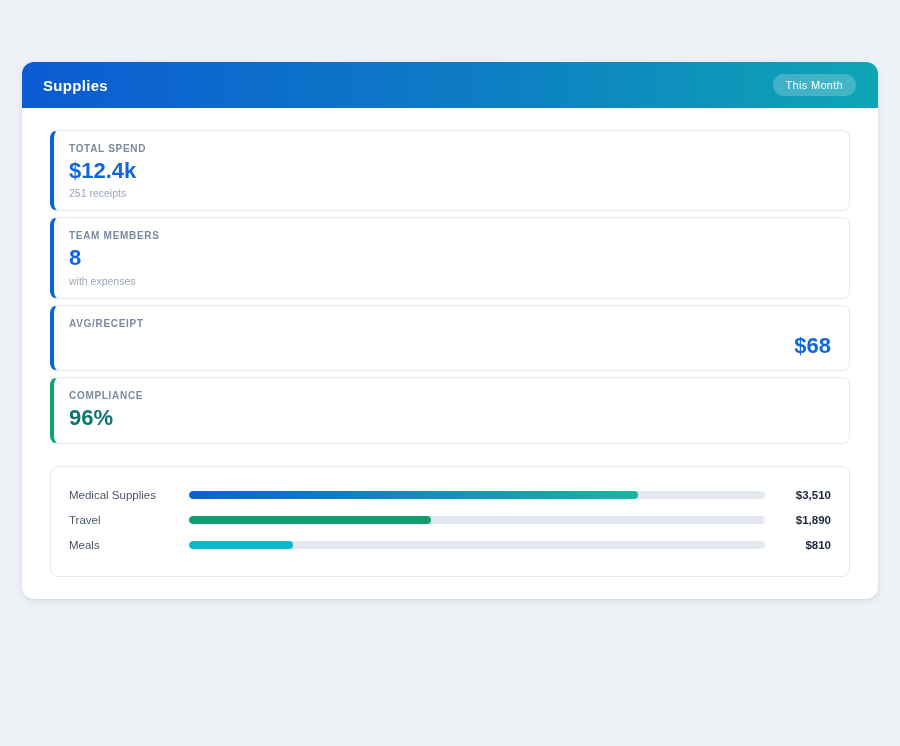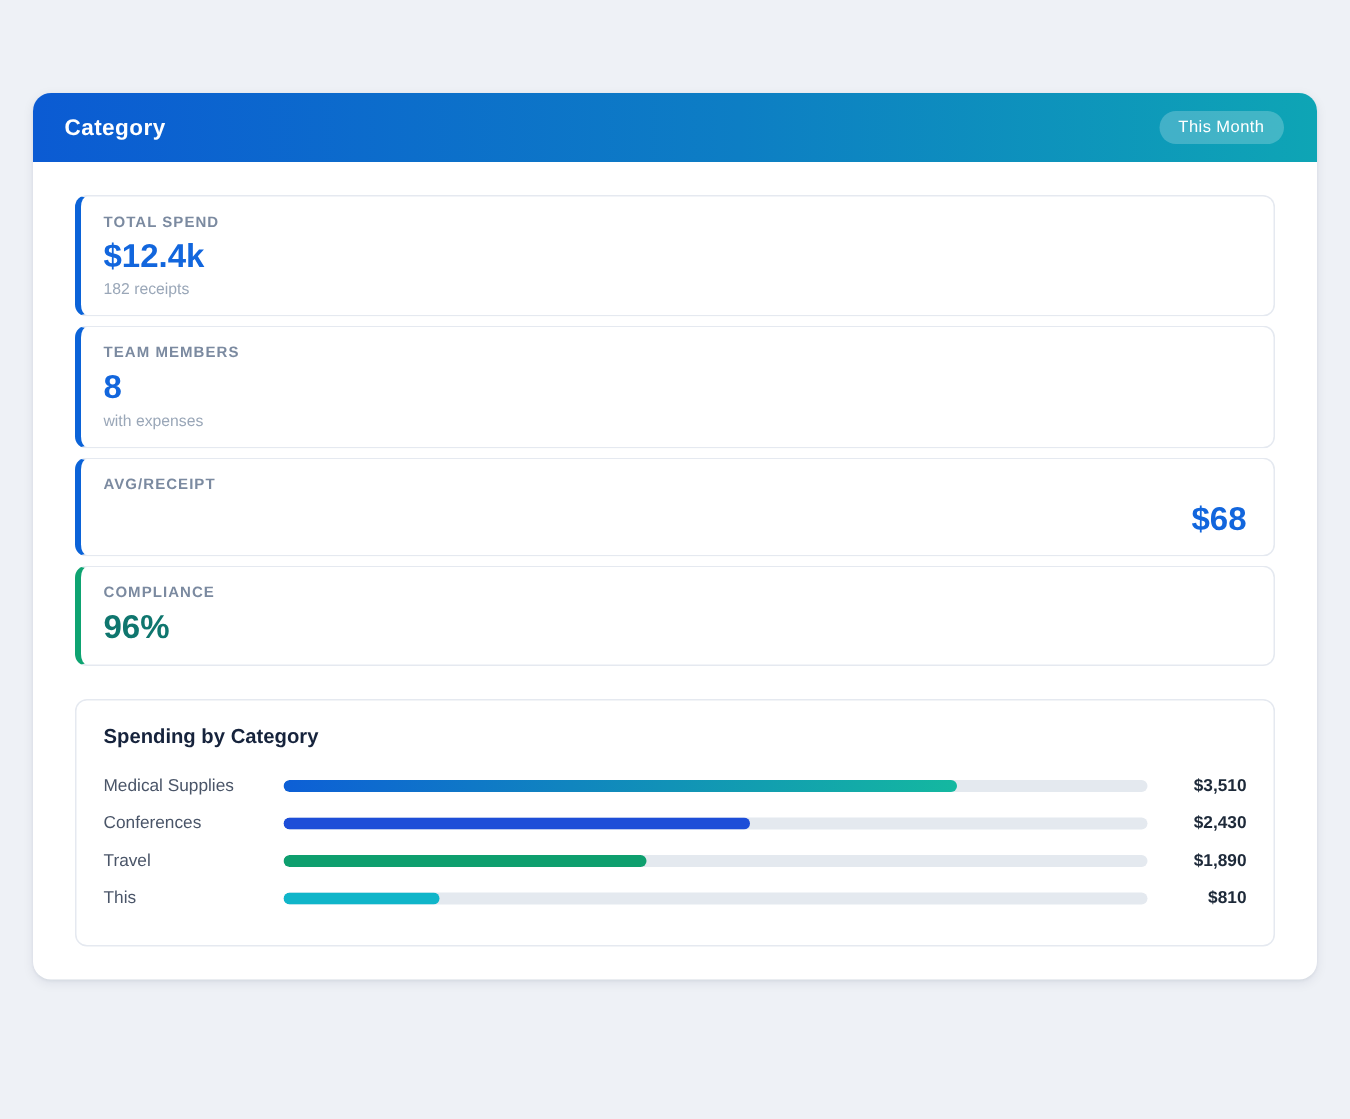--- a/index.html
+++ b/index.html
@@ -116,30 +116,30 @@
     font-weight: bold;
     color: #1d2939;
   }
 </style>
 </head>
 <body>
 
 <div class="app-card">
 
   <div class="app-header">
-    <div class="app-title">Category</div>
+    <div class="app-title">Supplies</div>
     <button class="period-badge">This Month</button>
   </div>
 
   <div class="app-body">
 
     <div class="stat-card" style="border-left-color: rgb(11, 99, 216);">
       <div class="stat-label">TOTAL SPEND</div>
       <div class="stat-value" style="color: rgb(18, 102, 221);">$12.4k</div>
-      <div class="stat-sub">182 receipts</div>
+      <div class="stat-sub">251 receipts</div>
     </div>
 
     <div class="stat-card" style="border-left-color: rgb(11, 99, 216);">
       <div class="stat-label">TEAM MEMBERS</div>
       <div class="stat-value" style="color: rgb(18, 102, 221);">8</div>
       <div class="stat-sub">with expenses</div>
     </div>
 
     <div class="stat-card" style="border-left-color: rgb(11, 99, 216);">
       <div class="stat-label">AVG/RECEIPT</div>
@@ -147,49 +147,41 @@
 
     </div>
 
     <div class="stat-card" style="border-left-color: rgb(14, 163, 113);">
       <div class="stat-label">COMPLIANCE</div>
       <div class="stat-value" style="color: #0f766e;">96%</div>
 
     </div>
 
     <div class="spending-card">
-      <div class="spending-title">Spending by Category</div>
 
       <div class="spend-row">
         <div class="spend-cat">Medical Supplies</div>
         <div class="bar-track">
           <div class="bar-fill" style="width: 78%; background: linear-gradient(90deg, rgb(13, 95, 214), rgb(20, 184, 160));"></div>
         </div>
         <div class="spend-amount">$3,510</div>
       </div>
 
-      <div class="spend-row">
-        <div class="spend-cat">Conferences</div>
-        <div class="bar-track">
-          <div class="bar-fill" style="width: 54%; background: rgb(29, 78, 216);"></div>
-        </div>
-        <div class="spend-amount">$2,430</div>
-      </div>
 
       <div class="spend-row">
         <div class="spend-cat">Travel</div>
         <div class="bar-track">
           <div class="bar-fill" style="width: 42%; background: rgb(14, 159, 110);"></div>
         </div>
         <div class="spend-amount">$1,890</div>
       </div>
 
 
       <div class="spend-row">
-        <div class="spend-cat">This</div>
+        <div class="spend-cat">Meals</div>
         <div class="bar-track">
           <div class="bar-fill" style="width: 18%; background: rgb(16, 181, 201);"></div>
         </div>
         <div class="spend-amount">$810</div>
       </div>
 
     </div>
 
   </div>
 </div>

